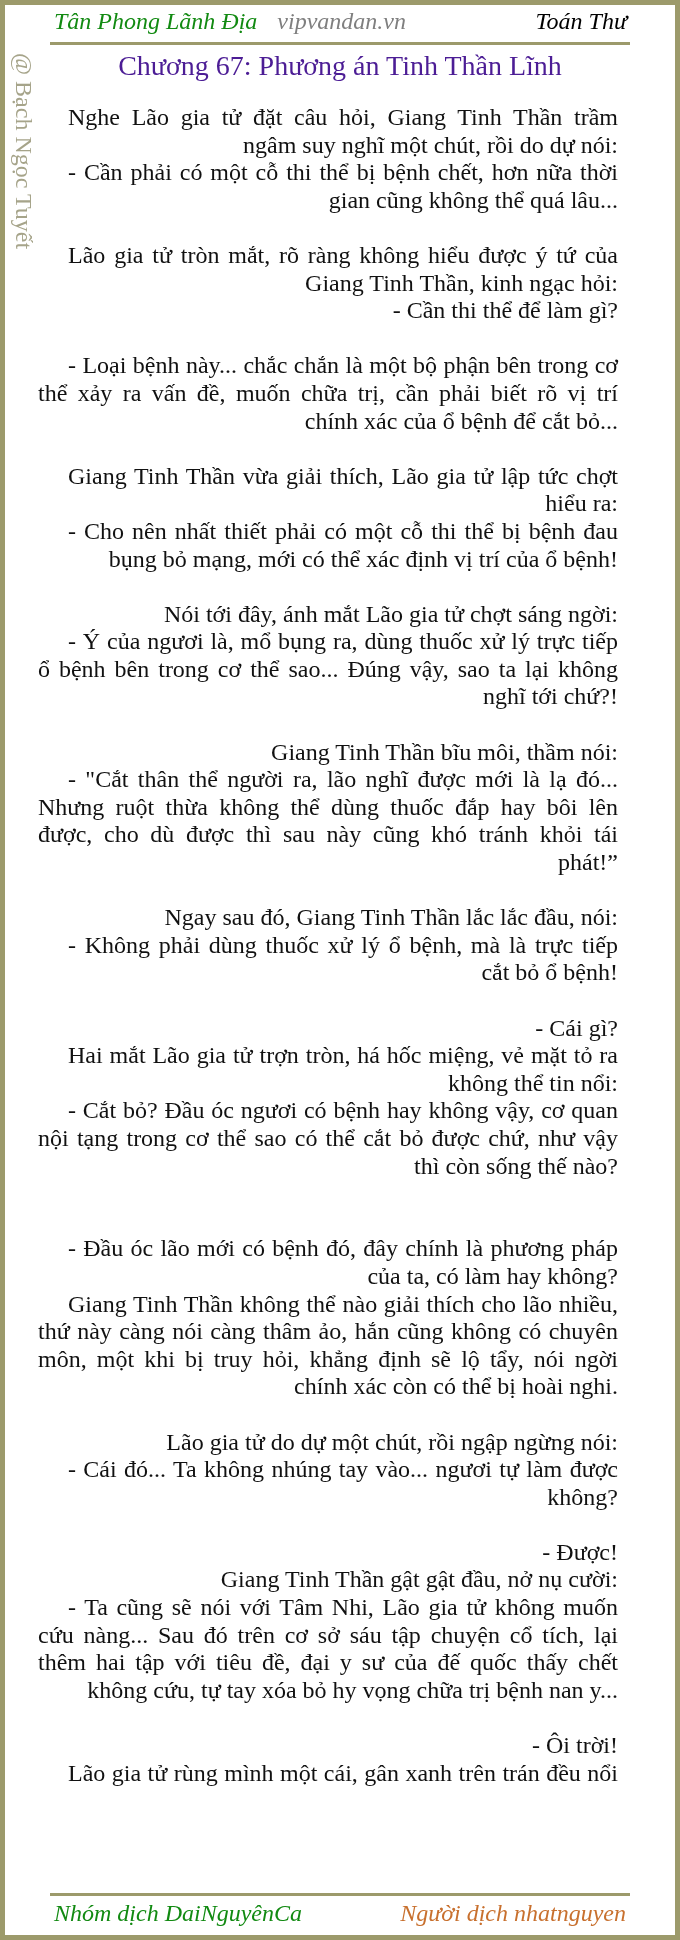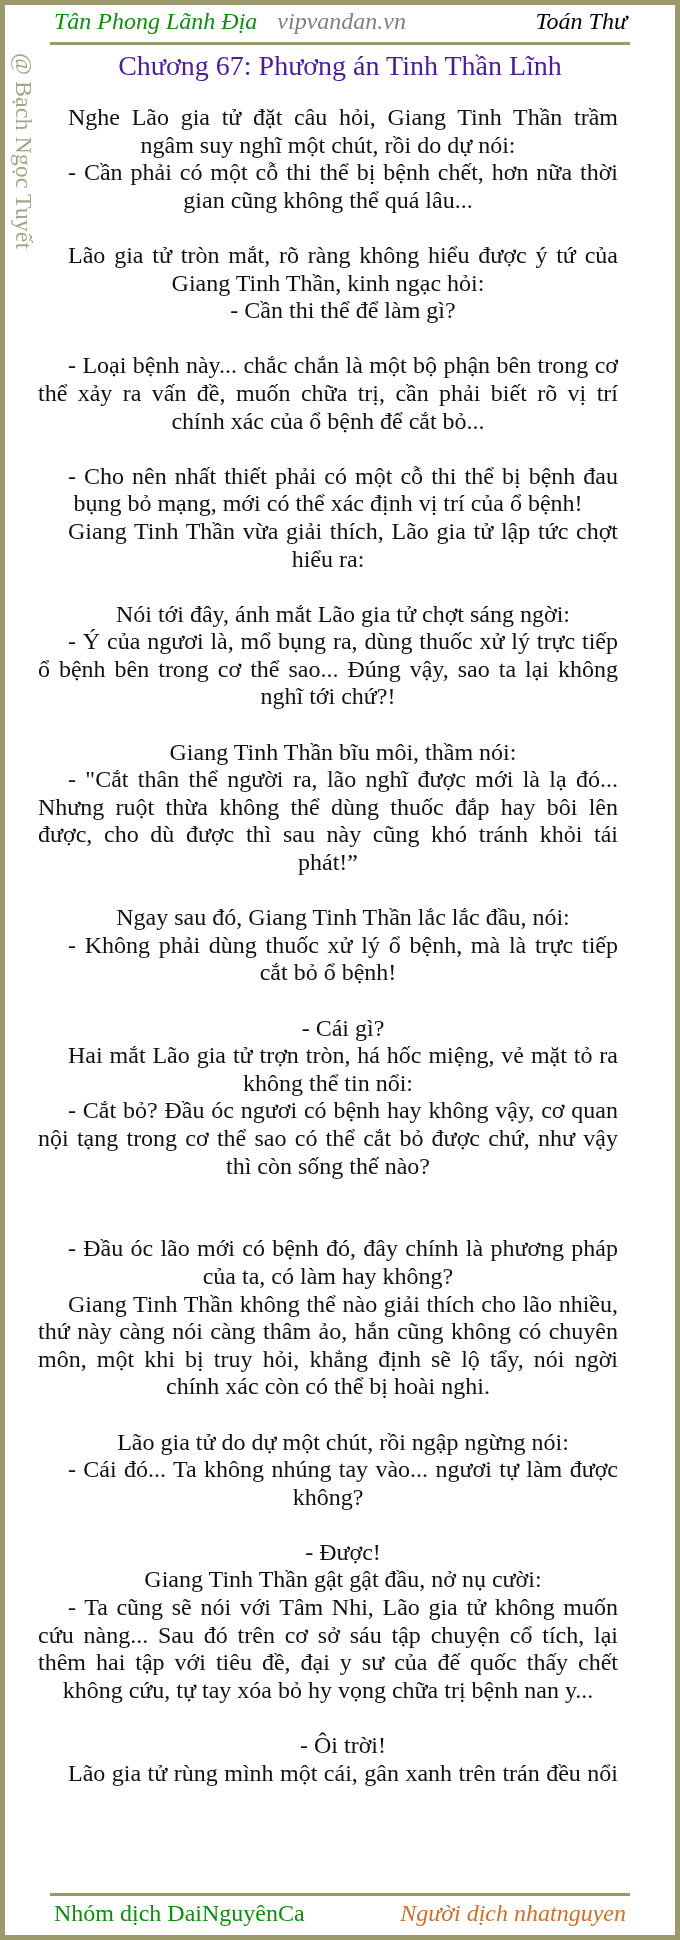--- a/index.html
+++ b/index.html
@@ -68,33 +68,34 @@
     .body-text {
       position: absolute;
       left: 38px; top: 104px;
       width: 580px;
       font-size: 24px;
       line-height: 27.6px;
       color: #111111;
     }
     .line {
       height: 27.6px;
-      text-align: center;
+      text-align: right;
       white-space: nowrap;
     }
     .line.j {
       white-space: normal;
       text-align: justify;
       text-align-last: justify;
     }
     .line.first { text-indent: 30px; }
     .blank { height: 27.6px; }
     .ftr-left {
       position: absolute;
       left: 54px; top: 1899px;
+      font-style: italic;
       font-size: 24px;
       line-height: 28px;
       color: #128a12;
       white-space: nowrap;
     }
     .ftr-right {
       position: absolute;
       right: 54px; top: 1899px;
       font-style: italic;
       font-size: 24px;
@@ -137,26 +138,26 @@
       <div class="line first">- Cần thi thể để làm gì?</div>
     </div>
     <div class="blank"></div>
     <div class="para">
       <div class="line first j">- Loại bệnh này... chắc chắn là một bộ phận bên trong cơ</div>
       <div class="line j">thể xảy ra vấn đề, muốn chữa trị, cần phải biết rõ vị trí</div>
       <div class="line">chính xác của ổ bệnh để cắt bỏ...</div>
     </div>
     <div class="blank"></div>
     <div class="para">
+      <div class="line first j">Giang Tinh Thần vừa giải thích, Lão gia tử lập tức chợt</div>
+      <div class="line">hiểu ra:</div>
+    </div>
+    <div class="para">
       <div class="line first j">- Cho nên nhất thiết phải có một cỗ thi thể bị bệnh đau</div>
       <div class="line">bụng bỏ mạng, mới có thể xác định vị trí của ổ bệnh!</div>
-    </div>
-    <div class="para">
-      <div class="line first j">Giang Tinh Thần vừa giải thích, Lão gia tử lập tức chợt</div>
-      <div class="line">hiểu ra:</div>
     </div>
     <div class="blank"></div>
     <div class="para">
       <div class="line first">Nói tới đây, ánh mắt Lão gia tử chợt sáng ngời:</div>
     </div>
     <div class="para">
       <div class="line first j">- Ý của ngươi là, mổ bụng ra, dùng thuốc xử lý trực tiếp</div>
       <div class="line j">ổ bệnh bên trong cơ thể sao... Đúng vậy, sao ta lại không</div>
       <div class="line">nghĩ tới chứ?!</div>
     </div>

